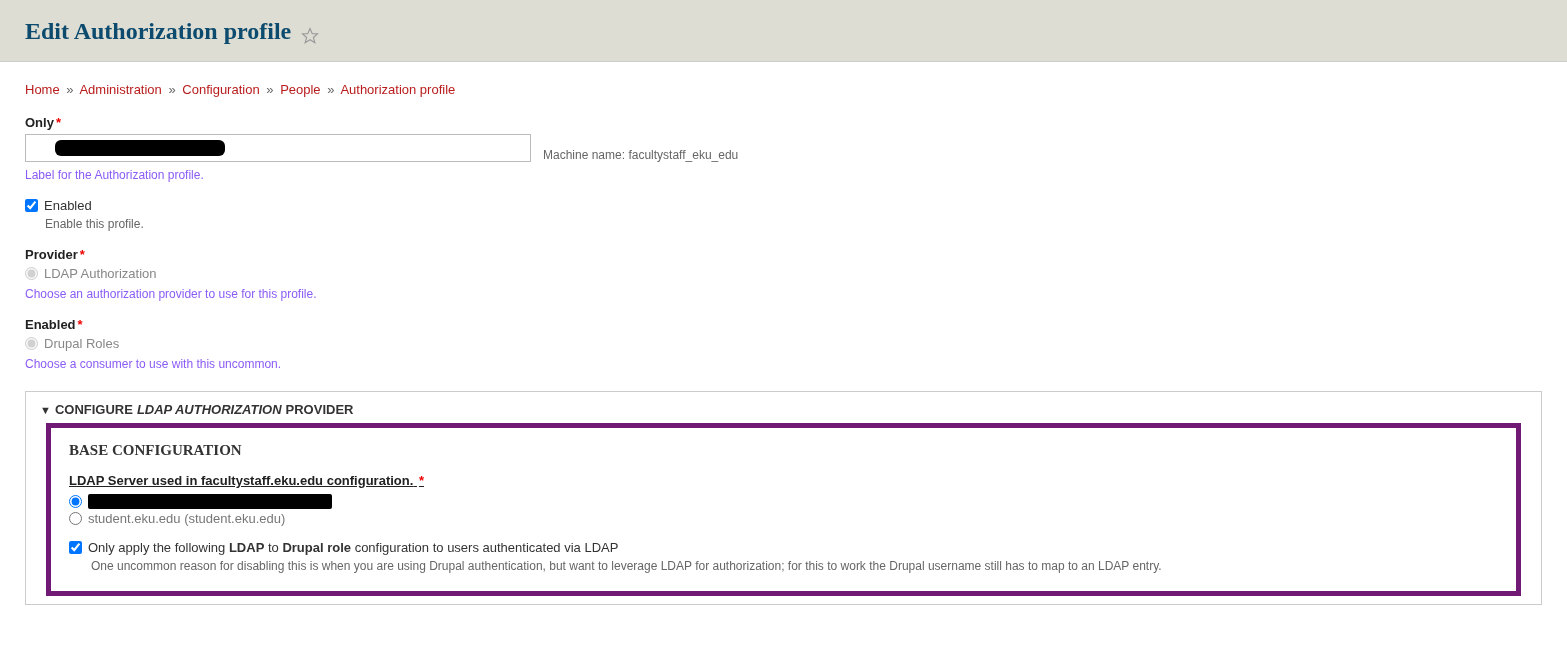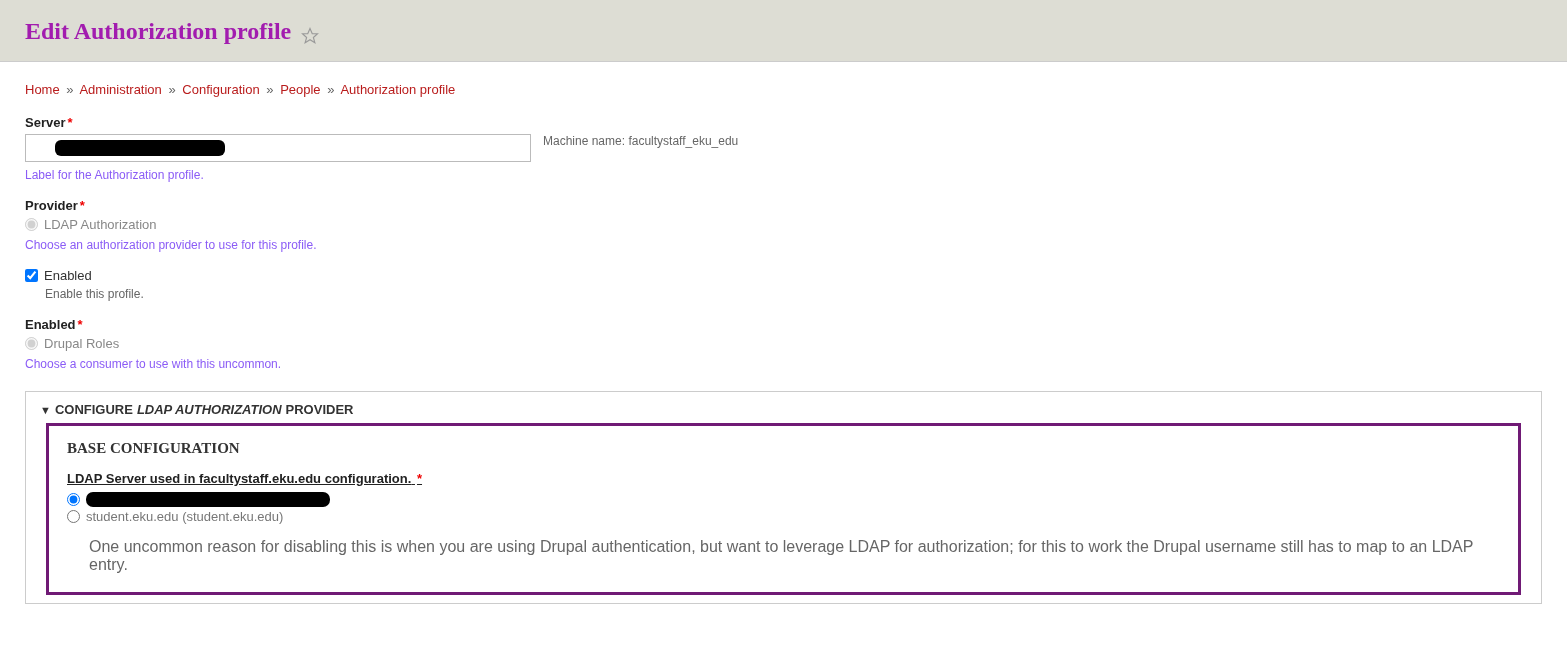--- a/index.html
+++ b/index.html
@@ -12,21 +12,21 @@
   }
   .header-bar {
     background: #ddddd4;
     padding: 18px 25px 16px 25px;
     border-bottom: 1px solid #ccc;
   }
   .page-title {
     font-family: Georgia, "Times New Roman", serif;
     font-size: 24px;
     font-weight: bold;
-    color: #a21caf;
+    color: #0c4a6e;
     margin: 0;
     display: inline-block;
   }
   .star-icon {
     display: inline-block;
     margin-left: 6px;
     vertical-align: middle;
   }
   .star-icon svg { vertical-align: middle; }
   .content {
@@ -54,21 +54,21 @@
   }
   .required-marker { color: #e00; margin-left: 2px; }
   .text-input {
     width: 506px;
     height: 28px;
     border: 1px solid #bbb;
     padding: 3px 6px;
     font-size: 13px;
     background: #fff;
   }
-  .label-row { display: flex; align-items: flex-start; gap: 12px; }
+  .label-row { display: flex; align-items: flex-end; gap: 12px; }
   .machine-name {
     font-size: 12px;
     color: #666;
   }
   .description {
     font-size: 12px;
     color: #8b5cf6;
     margin-top: 6px;
   }
   .checkbox-row, .radio-row {
@@ -109,21 +109,21 @@
     gap: 4px;
   }
   .details-toggle .triangle { font-size: 11px; }
   .details-toggle .italic { font-style: italic; font-weight: bold; }
   .provider-desc {
     font-size: 13px;
     color: #333;
     margin: 10px 0 14px 22px;
   }
   .fieldset-inner {
-    border: 3px solid #701a75;
+    border: 5px solid #701a75;
     margin: 0 20px 8px 20px;
     padding: 14px 18px 18px 18px;
   }
   .fieldset-legend {
     font-family: Georgia, "Times New Roman", serif;
     font-size: 15px;
     font-weight: bold;
     color: #333;
     text-transform: uppercase;
     margin-bottom: 14px;
@@ -135,29 +135,29 @@
     margin-bottom: 6px;
     text-decoration: underline;
   }
   .radio-row-label {
     font-size: 13px;
     color: #777;
   }
   .redacted {
     background: #000;
     color: #000;
-    border-radius: 7px;
+    border-radius: 2px;
     padding: 0 4px;
   }
   .checkbox-desc-row {
     margin-top: 14px;
   }
   .checkbox-desc-row .mixed-label .b { font-weight: bold; }
   .checkbox-desc-row .sub {
-    font-size: 16px;
+    font-size: 12px;
     color: #666;
     margin-left: 22px;
     margin-top: 4px;
   }
   input[type="checkbox"], input[type="radio"] {
     margin: 0;
   }
   .lbl-input-redact {
     position: absolute;
     left: 30px;
@@ -191,51 +191,51 @@
     <span class="sep">»</span>
     <a href="#">Configuration</a>
     <span class="sep">»</span>
     <a href="#">People</a>
     <span class="sep">»</span>
     <a href="#">Authorization profile</a>
   </div>
 
   <div class="form-item">
     <label class="form-label">
-      <span>Server</span><span class="required-marker">*</span>
+      <span>Only</span><span class="required-marker">*</span>
     </label>
     <div class="label-row">
       <span class="lbl-input-wrap">
         <input type="text" class="text-input" value="" style="">
         <span class="lbl-input-redact"></span>
       </span>
       <span class="machine-name">
         <span>Machine name: </span><span>facultystaff_eku_edu</span>
       </span>
     </div>
     <div class="description">Label for the Authorization profile.</div>
   </div>
 
   <div class="form-item">
+    <div class="checkbox-row">
+      <input type="checkbox" checked="" style="">
+      <label>Enabled</label>
+    </div>
+    <div class="indent-desc">Enable this profile.</div>
+  </div>
+
+  <div class="form-item">
     <label class="form-label">
       <span>Provider</span><span class="required-marker">*</span>
     </label>
     <div class="radio-row">
       <input type="radio" checked="" disabled="" style="">
       <label>LDAP Authorization</label>
     </div>
     <div class="description">Choose an authorization provider to use for this profile.</div>
-  </div>
-
-  <div class="form-item">
-    <div class="checkbox-row">
-      <input type="checkbox" checked="" style="">
-      <label>Enabled</label>
-    </div>
-    <div class="indent-desc">Enable this profile.</div>
   </div>
 
   <div class="form-item">
     <label class="form-label">
       <span>Enabled</span><span class="required-marker">*</span>
     </label>
     <div class="radio-row">
       <input type="radio" checked="" disabled="" style="">
       <label>Drupal Roles</label>
     </div>
@@ -264,18 +264,24 @@
         <span class="radio-row-label">
           <span class="redacted">facultystaff.eku.edu (facultystaff.eku.edu)</span>
         </span>
       </div>
       <div class="radio-row">
         <input type="radio" name="ldapserver" style="">
         <span class="radio-row-label">student.eku.edu (student.eku.edu)</span>
       </div>
 
       <div class="checkbox-desc-row">
+        <div class="checkbox-row">
+          <input type="checkbox" checked="" style="">
+          <span class="mixed-label">
+            <span>Only apply the following </span><span class="b">LDAP</span><span> to </span><span class="b">Drupal role</span><span> configuration to users authenticated via LDAP</span>
+          </span>
+        </div>
         <div class="sub">One uncommon reason for disabling this is when you are using Drupal authentication, but want to leverage LDAP for authorization; for this to work the Drupal username still has to map to an LDAP entry.</div>
       </div>
     </div>
   </div>
 
 </div>
 
 </body></html>

